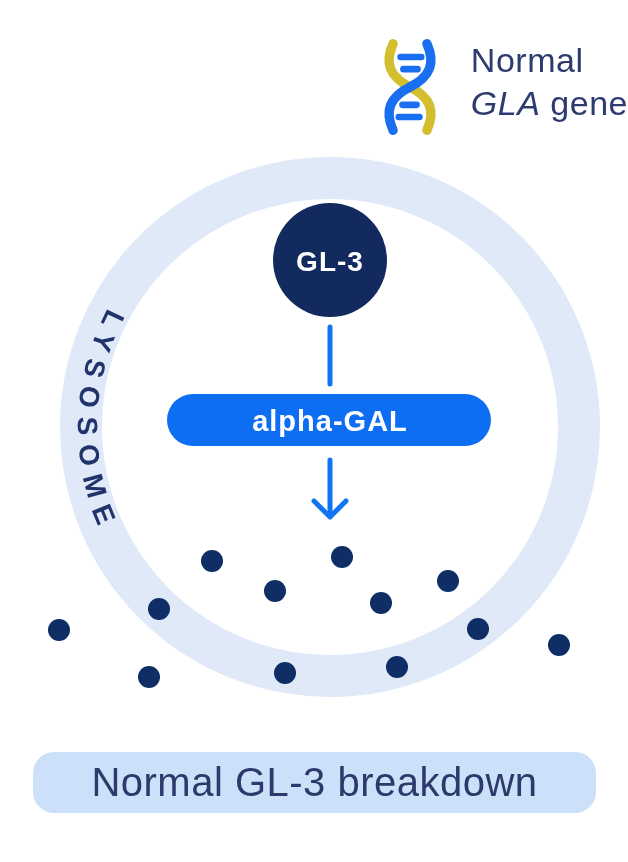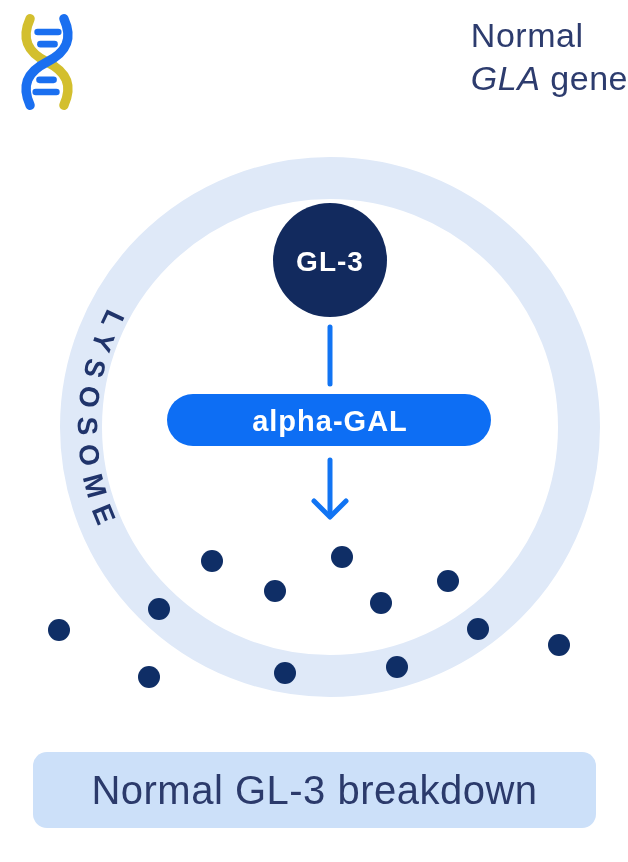--- a/index.html
+++ b/index.html
@@ -12,25 +12,25 @@
     overflow: hidden;
   }
   .page {
     position: relative;
     width: 628px;
     height: 862px;
     background: #ffffff;
   }
   .header {
     position: absolute;
-    top: 12px;
+    top: 37px;
     left: 0;
     right: 0;
     display: flex;
-    justify-content: space-between;
+    justify-content: flex-end;
     align-items: flex-start;
     gap: 14px;
   }
   .dna-icon-svg {
     width: 94px;
     height: 100px;
     flex: 0 0 auto;
   }
   .header-text {
     color: #2d3c6e;
@@ -59,23 +59,23 @@
   .node-label {
     font-family: "Liberation Sans", sans-serif;
     font-weight: bold;
     letter-spacing: 1px;
   }
   .caption-banner {
     position: absolute;
     left: 33px;
     top: 752px;
     width: 563px;
-    height: 76px;
+    height: 61px;
     background: #cce0f9;
-    border-radius: 14px;
+    border-radius: 21px;
     display: flex;
     align-items: center;
     justify-content: center;
   }
   .caption-text {
     color: #2b3a6b;
     font-size: 40px;
     font-weight: 500;
     letter-spacing: 0.5px;
   }

